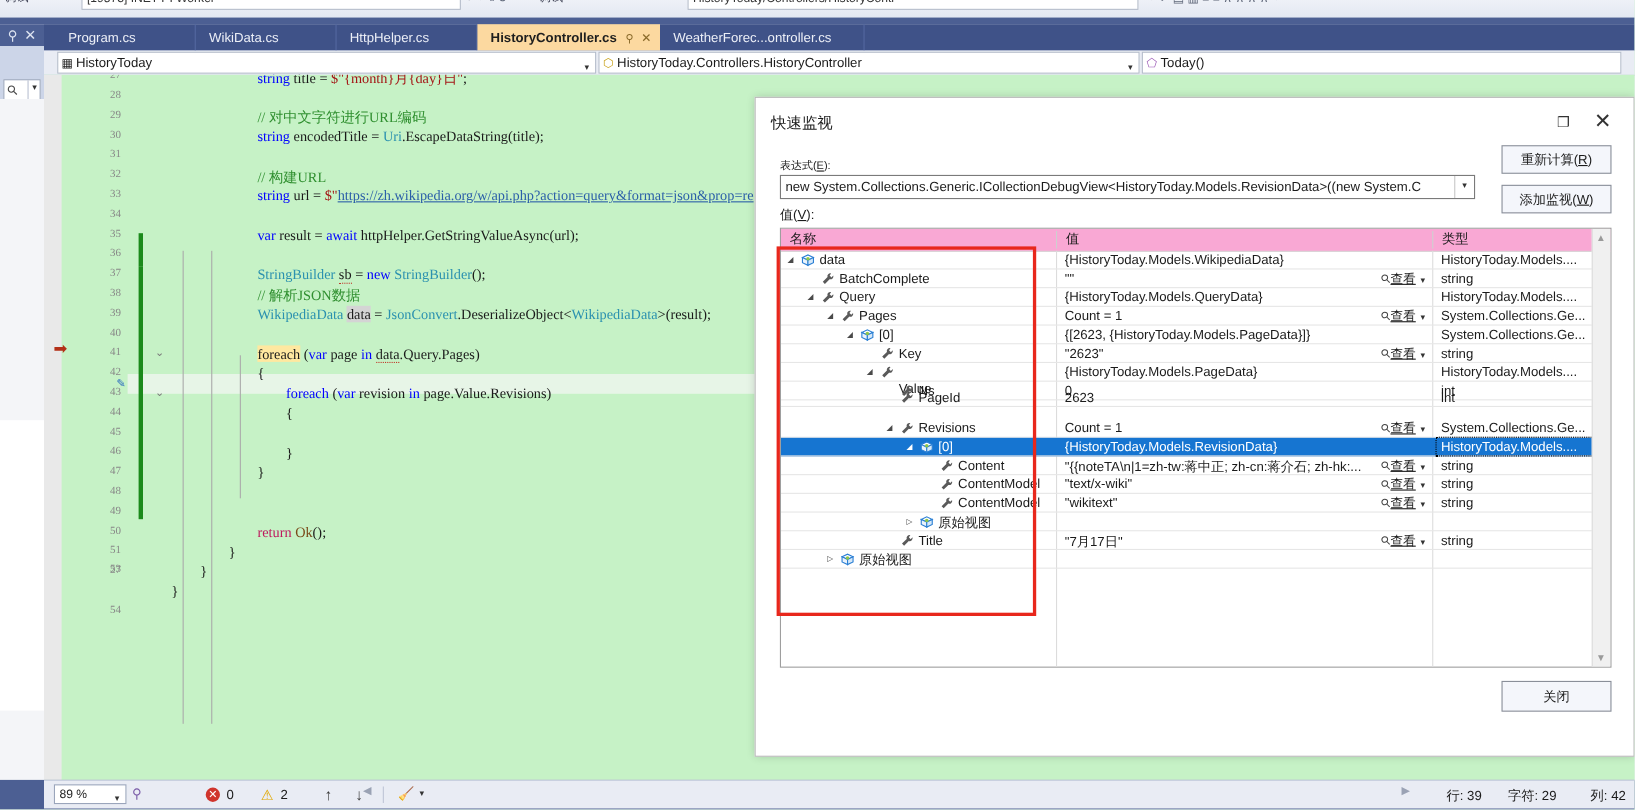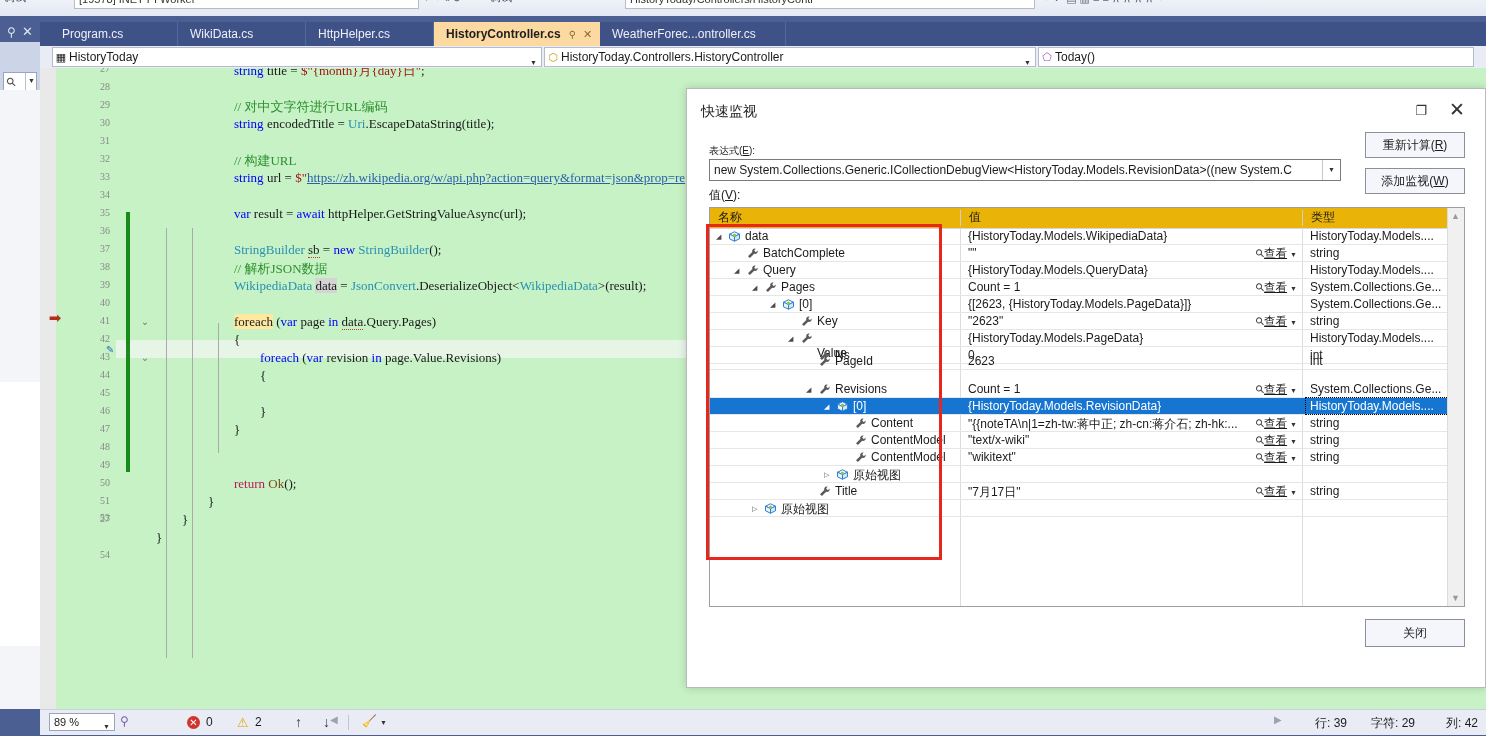--- a/index.html
+++ b/index.html
@@ -140,21 +140,21 @@
     font-size:12px;color:#1b1b1b;text-align:center;line-height:24px;box-sizing:border-box;
   }
   #btn-recalc{left:678px;top:43px;}
   #btn-addwatch{left:678px;top:79px;}
   #btn-close{left:678px;top:530px;width:100px;height:28px;line-height:26px;}
   
   #grid{
     position:absolute;left:22px;top:118px;width:756px;height:400px;
     border:1px solid #9e9e9e;background:#fff;box-sizing:border-box;overflow:hidden;
   }
-  #grid-head{position:absolute;left:0;top:0;width:754px;height:20px;background:#eab308;border-bottom:1px solid #d7d7d7;}
+  #grid-head{position:absolute;left:0;top:0;width:754px;height:20px;background:#f9a8d4;border-bottom:1px solid #d7d7d7;}
   .ghcell{position:absolute;top:0;height:19px;line-height:19px;font-size:12px;color:#1b1b1b;padding-left:8px;box-sizing:border-box;}
   .ghsep{position:absolute;top:2px;width:1px;height:16px;background:#cfcfcf;}
   #rows{position:absolute;left:0;top:20px;width:754px;height:379px;}
   .row{position:absolute;left:0;width:738px;height:17px;border-bottom:1px solid #e6e6e6;box-sizing:border-box;}
   .row.sel{background:#1675d1;}
   .row.sel .nm,.row.sel .vl,.row.sel .tp,.row.sel .viewtxt{color:#fff;}
   .row.sel .tpcell{outline:1px dotted #000;}
   .nm{position:absolute;top:1px;font-size:12px;color:#1b1b1b;white-space:nowrap;}
   .vl{position:absolute;left:258px;top:1px;font-size:12px;color:#1b1b1b;white-space:nowrap;max-width:280px;overflow:hidden;}
   .tpcell{position:absolute;left:596px;top:0;width:142px;height:16px;overflow:hidden;}

